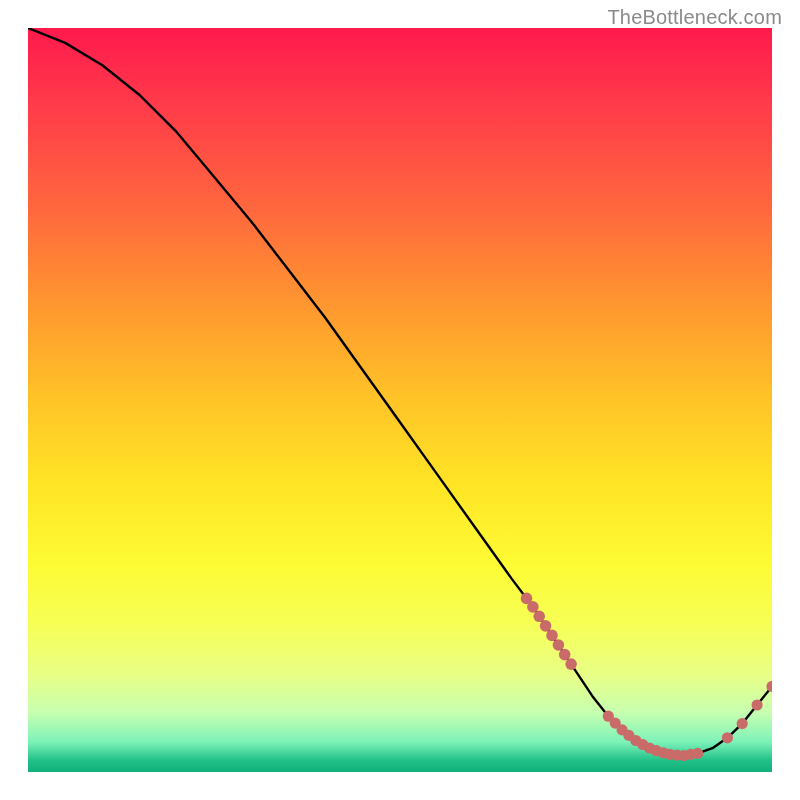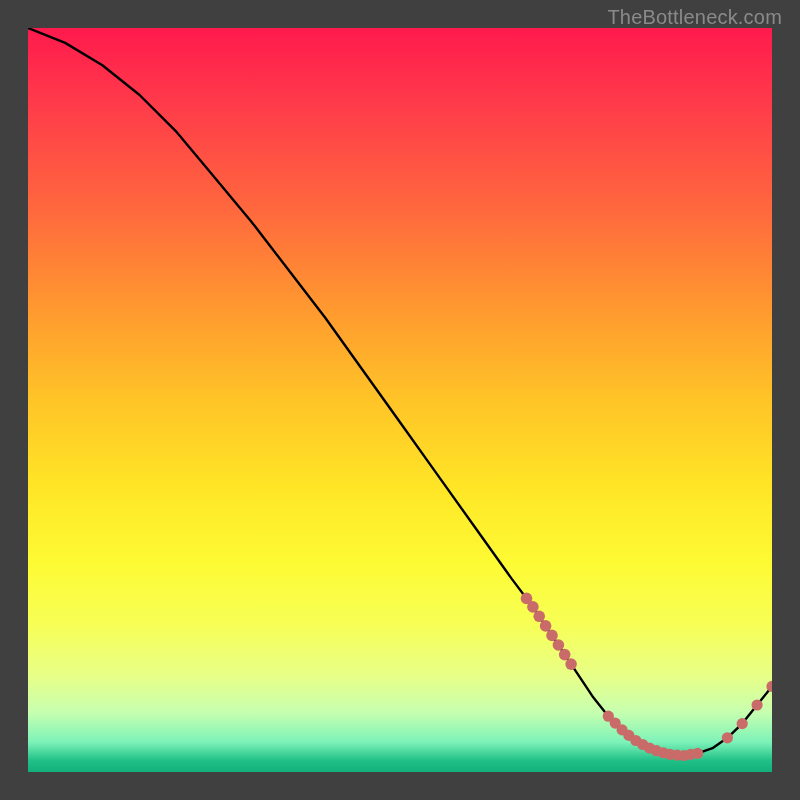--- a/index.html
+++ b/index.html
@@ -1,21 +1,21 @@
 <!DOCTYPE html>
 <html><head>
 <meta charset="utf-8">
 <style>
   * { margin: 0; padding: 0; box-sizing: border-box; }
   html, body { width: 800px; height: 800px; overflow: hidden; background: #000; }
   .stage {
     position: relative;
     width: 800px;
     height: 800px;
-    background: #404040;
+    background: #ffffff;
   }
   .plot {
     position: absolute;
     left: 28px;
     top: 28px;
     width: 744px;
     height: 744px;
   }
   .grad {
     position: absolute;

